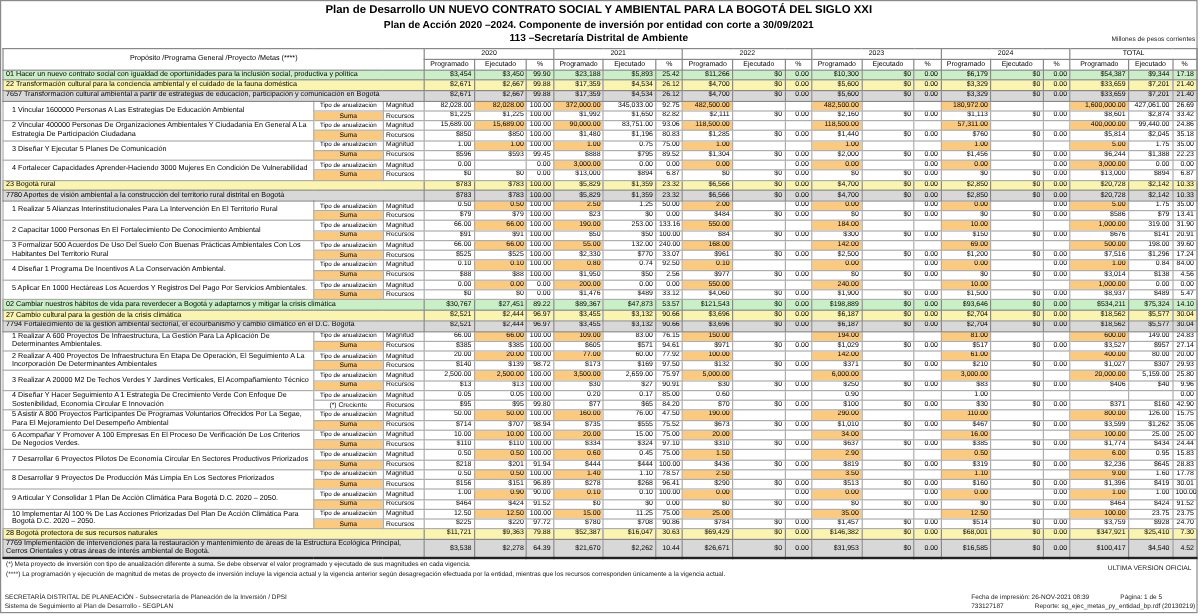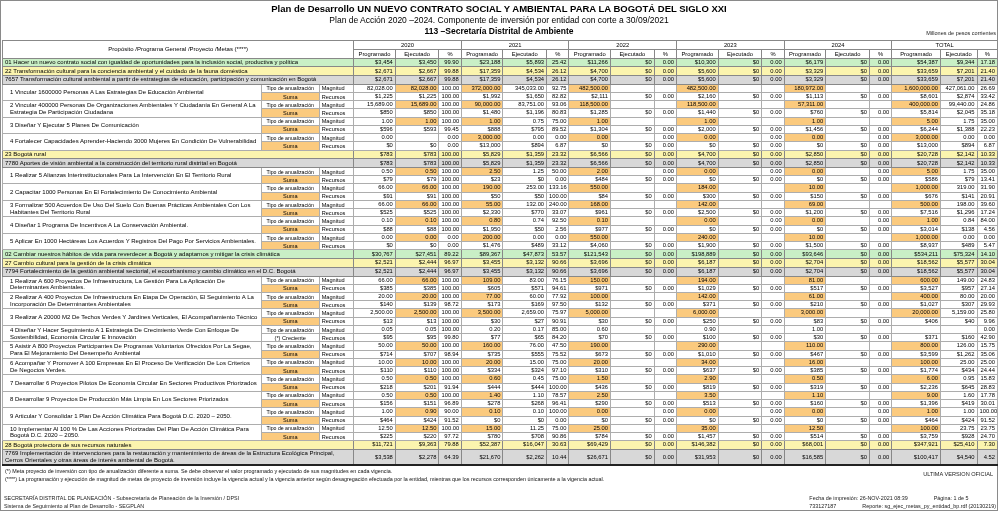--- a/index.html
+++ b/index.html
@@ -1,20 +1,20 @@
 <!DOCTYPE html>
 <html style="--green: #c9efc6; --yellow: #fbf4ae; --gray: #d8d8d8; --orange: #fbca7e;"><head>
 <meta charset="utf-8">
 <style>
   html,body{margin:0;padding:0;background:#fff;}
   body{width:1000px;height:513px;font-family:"Liberation Sans",sans-serif;color:#000;overflow:hidden;position:relative;}
   .sheet{width:998px;height:511px;border:1px solid #8a8a8a;box-sizing:border-box;background:#fff;}
   .titleblock{text-align:center;padding-top:2px;}
   .t1{font-size:9.5px;font-weight:bold;line-height:1.25;}
-  .t2{font-size:8.5px;font-weight:normal;line-height:1.3;}
+  .t2{font-size:8.5px;font-weight:bold;line-height:1.3;}
   .t3{font-size:8.5px;font-weight:bold;line-height:1.25;}
   .currency{position:absolute;right:4px;top:30px;font-size:5.5px;color:#222;}
   table{border-collapse:collapse;table-layout:fixed;width:996px;margin:3px 1px 0 1px;font-size:6px;}
   col.c-desc{width:255px;} col.c-tipo{width:57px;} col.c-kind{width:34px;}
   col.c-p{width:41px;} col.c-e{width:43px;} col.c-pc{width:22px;}
   col.c-tp{width:48px;} col.c-te{width:36px;} col.c-tpc{width:20px;}
   th,td{border:0.5px solid #adadad;padding:0 2px;vertical-align:middle;overflow:hidden;}
   thead th{font-weight:normal;font-size:5.8px;text-align:center;padding:1px 0;border-color:#888;}
   thead .desc-h{font-size:6px;}
   td.num{text-align:right;white-space:nowrap;font-size:5.8px;line-height:1.25;}

